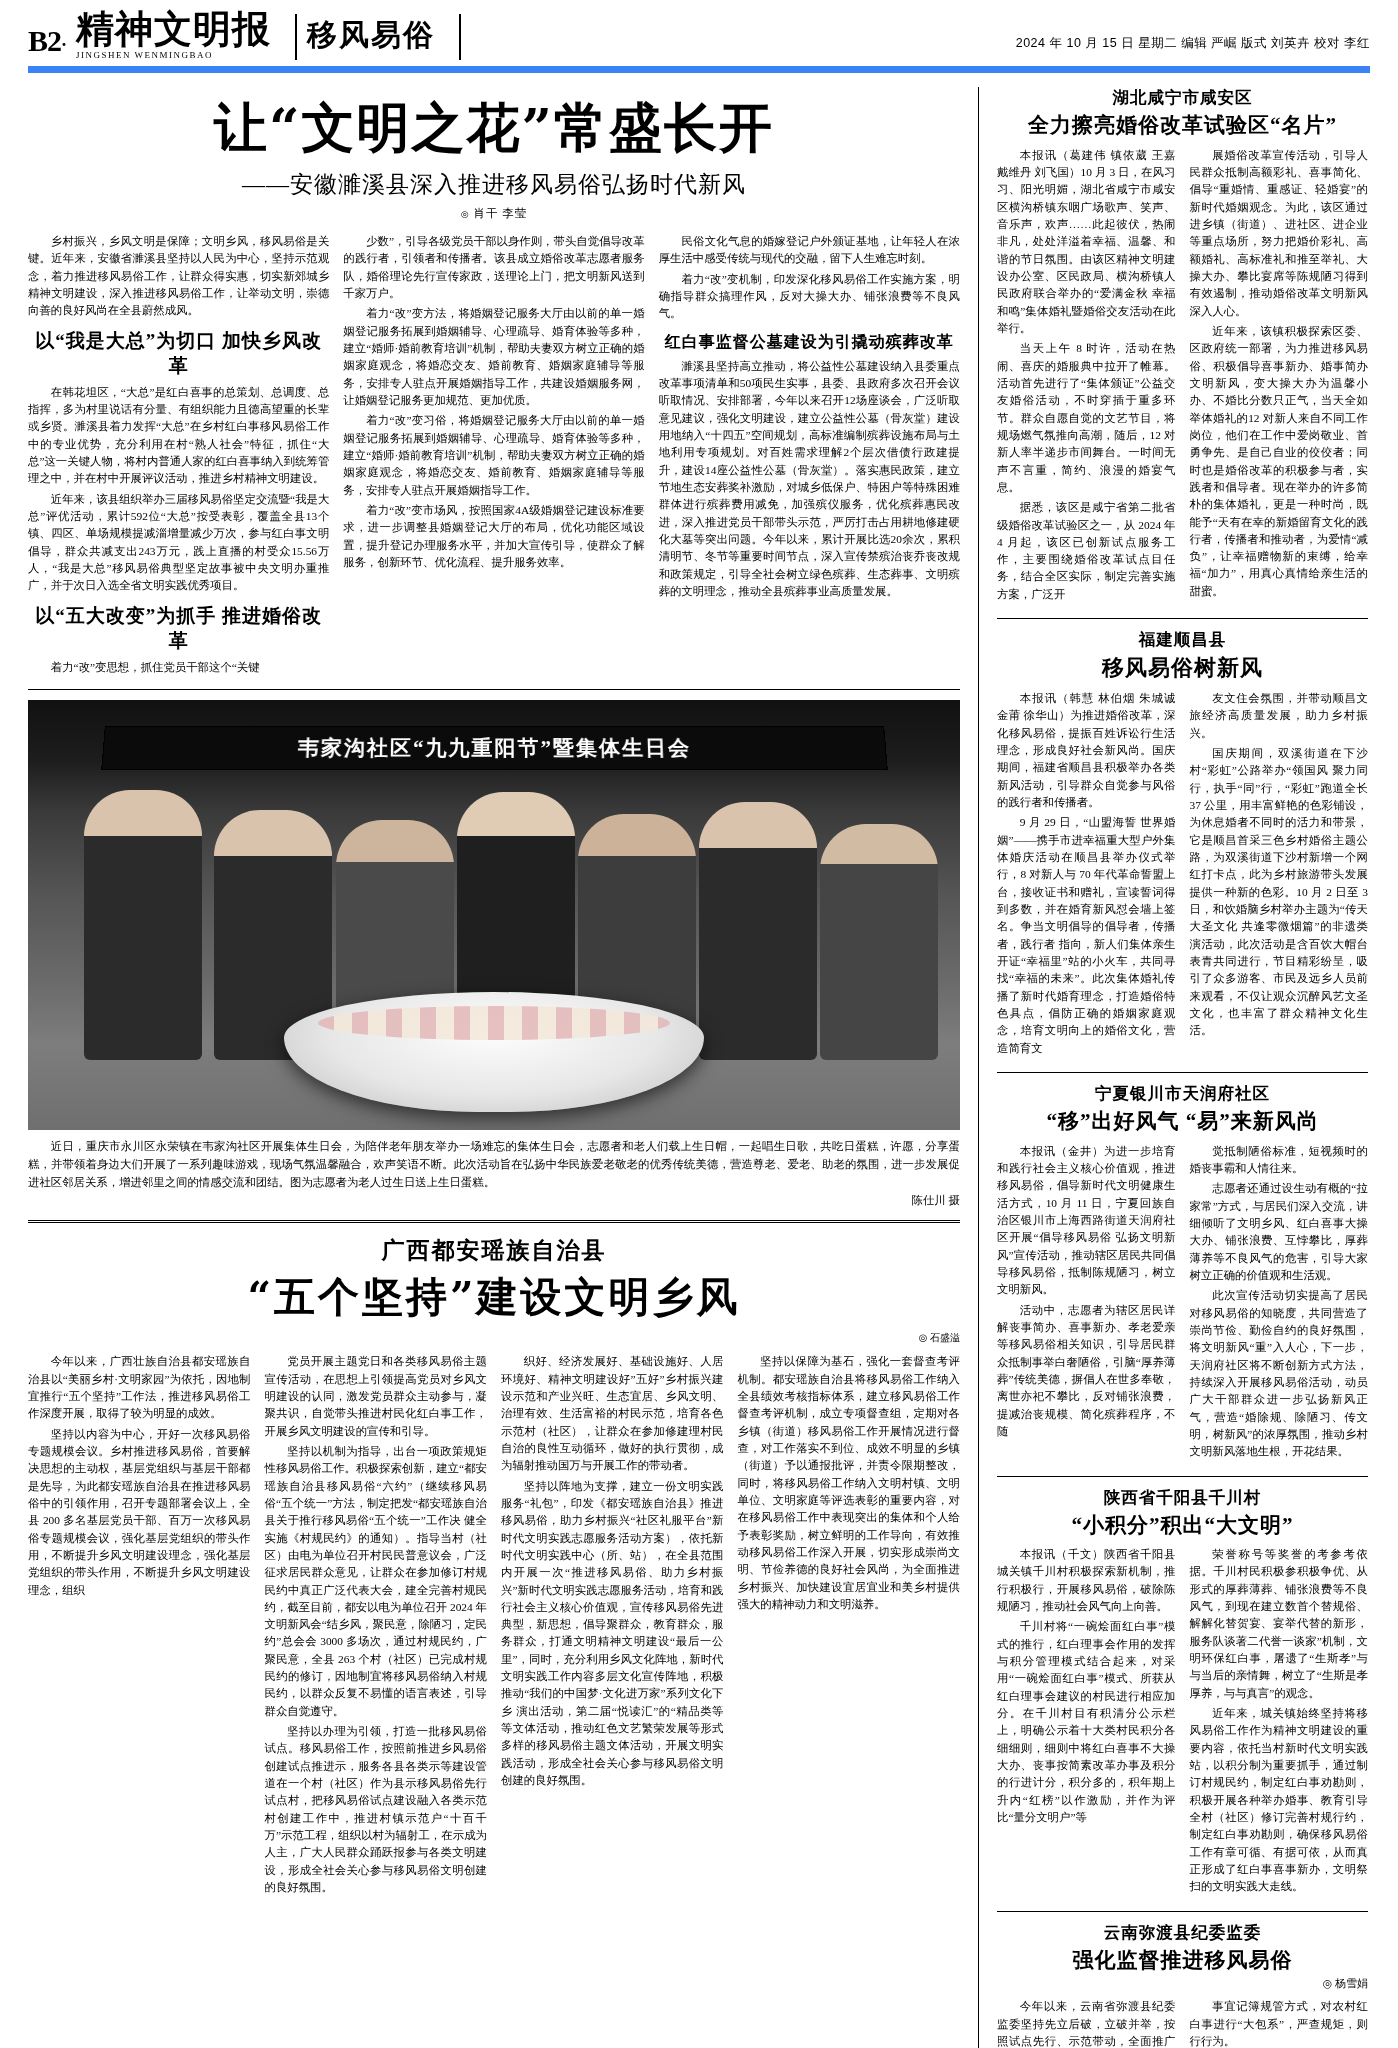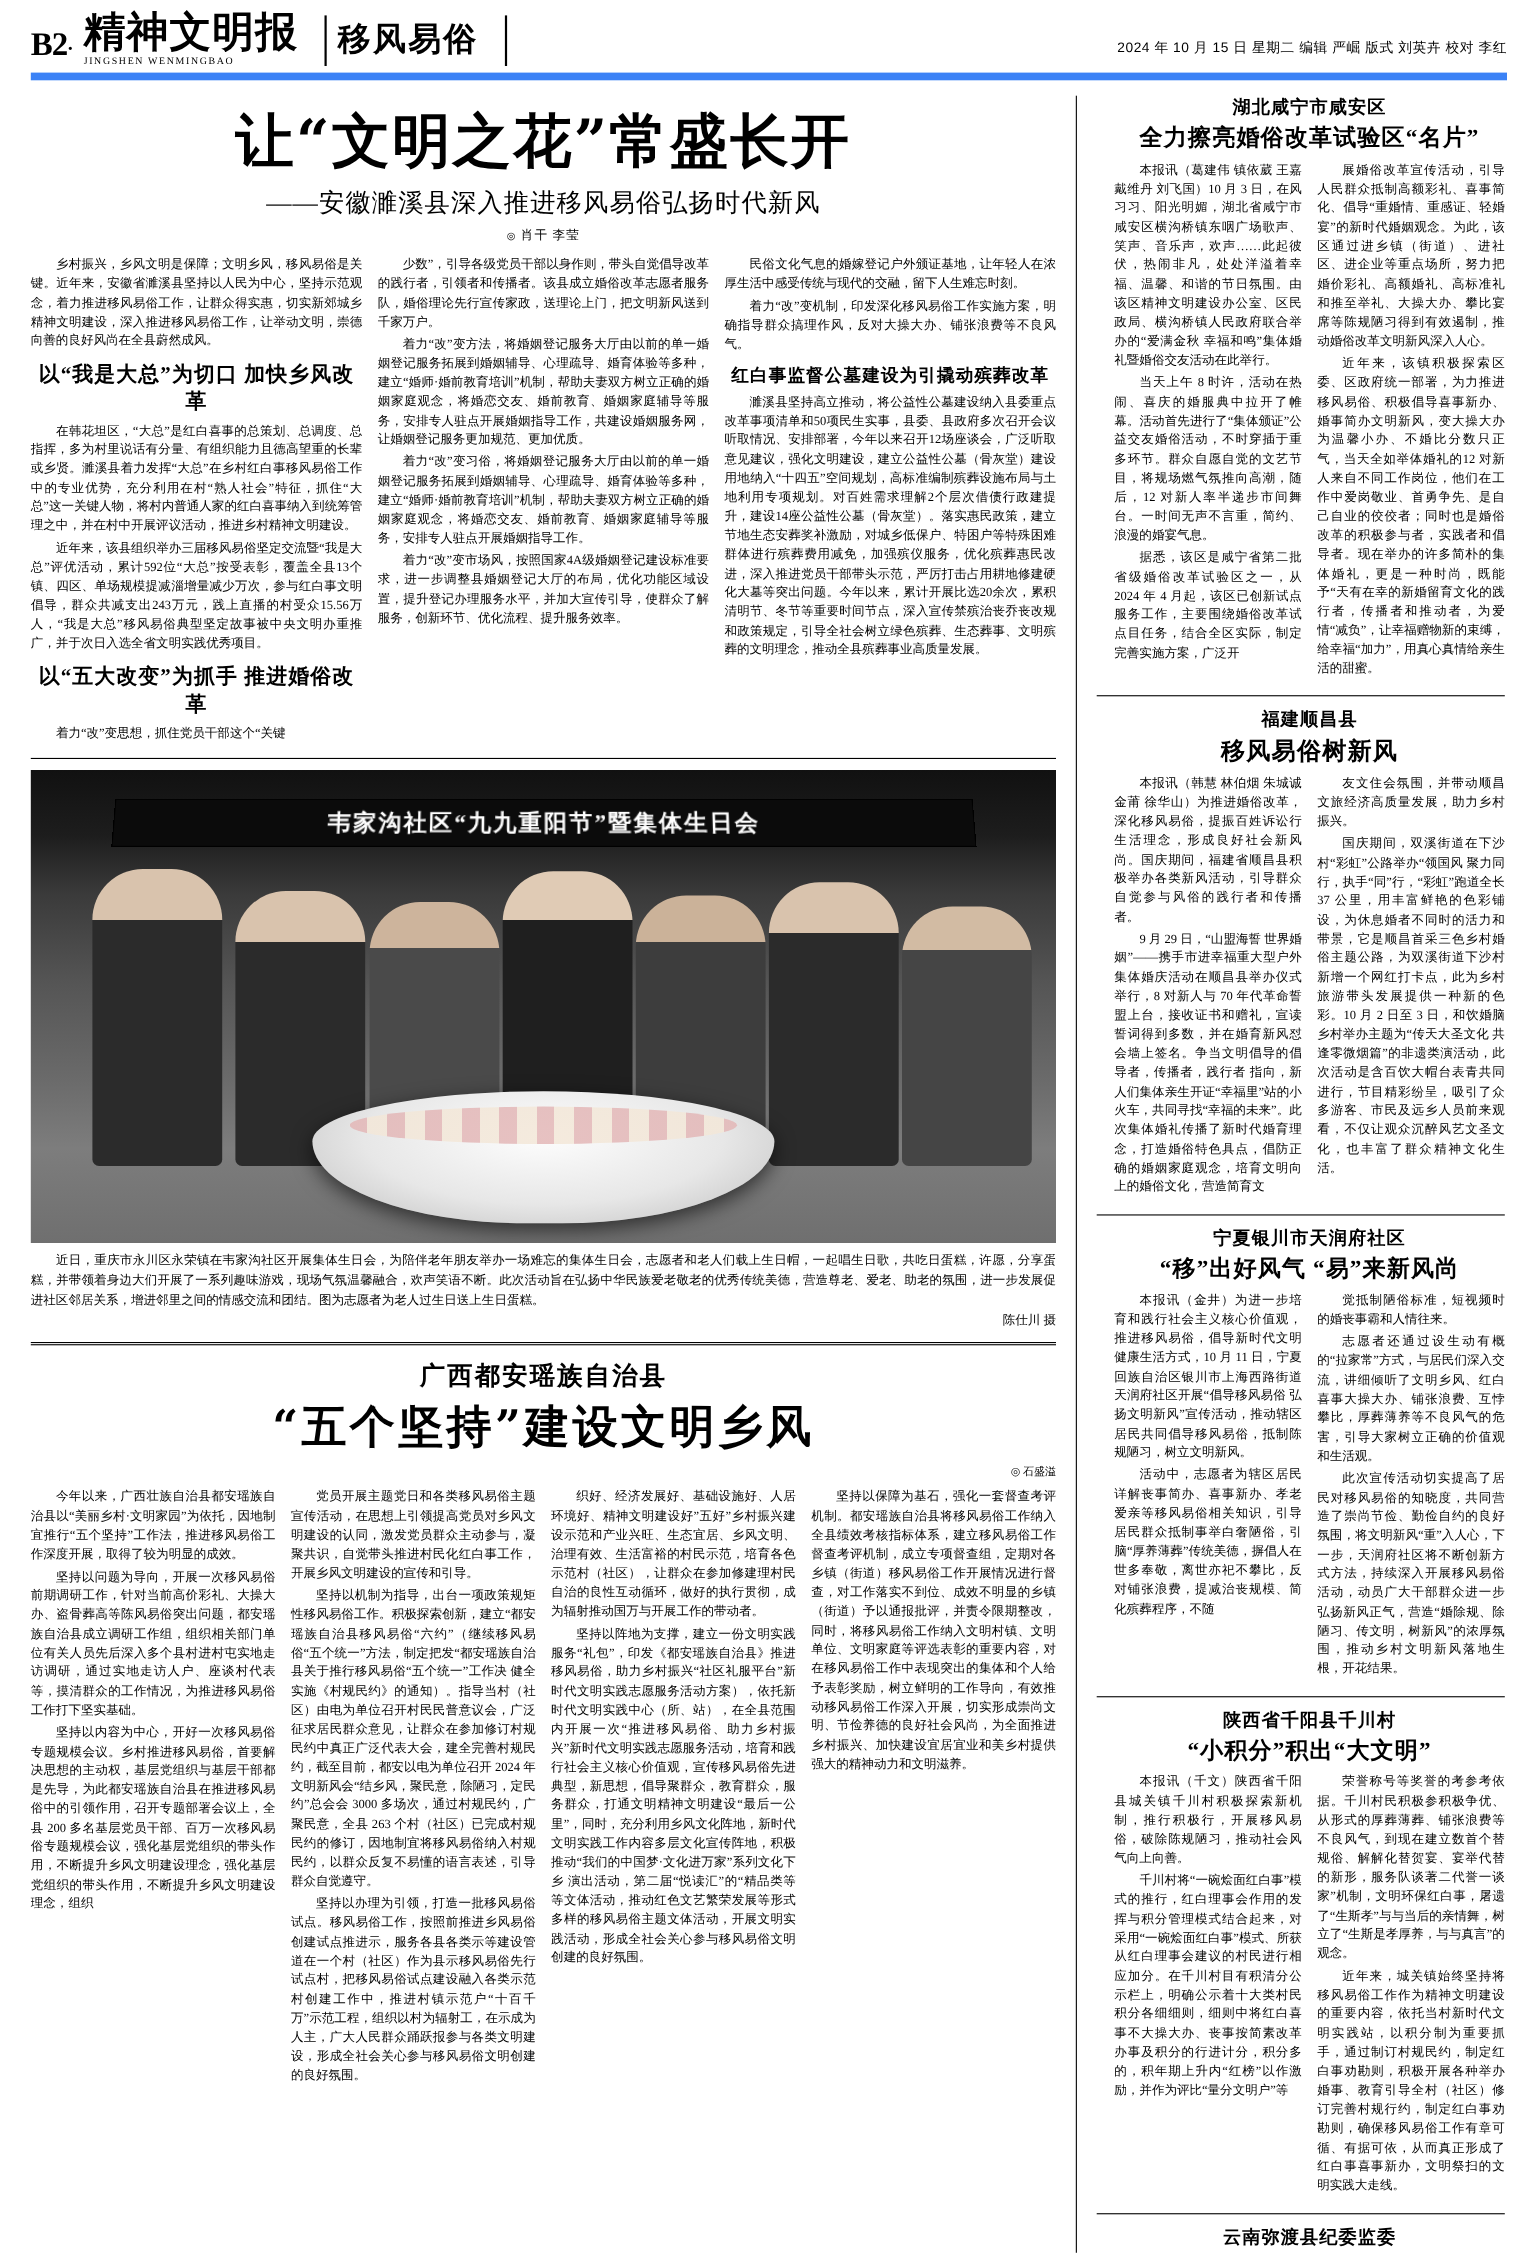--- a/index.html
+++ b/index.html
@@ -57,21 +57,21 @@
     font-size:11.4px; line-height:1.52; text-align:justify; margin:0 0 3px 0;
     text-indent:2em;
   }
   h3.sub-title {
     font-size:19px; font-weight:bold; text-align:center; line-height:1.32;
     margin:8px 0 6px 0; letter-spacing:1px;
   }
   h3.sub-title.small { font-size:16px; }
 
   
-  .rzone-item { margin-bottom:12px;margin-left:16px; }
+  .rzone-item { margin-bottom:12px; }
   .rz-kicker { font-size:16.5px; font-weight:bold; text-align:center; letter-spacing:1px; line-height:1.35; }
   .rz-title { font-size:21px; font-weight:bold; text-align:center; letter-spacing:1px; line-height:1.35; margin-top:2px;}
   .rz-title.lg { font-size:22px; }
   .rz-cols { display:flex; gap:14px; margin-top:7px; }
   .rz-cols > .col { width:calc((100% - 14px)/2); }
   .rz-cols p { font-size:11.4px; line-height:1.52; text-align:justify; margin:0 0 3px 0; text-indent:2em; }
   .rz-by { font-size:11px; text-align:right; margin-top:2px; }
   .hr-thin { border:0; border-top:1px solid #000; margin:10px 0; }
 
   
@@ -202,21 +202,20 @@
       <div class="bottom-feature">
         <div class="bf-kicker">广西都安瑶族自治县</div>
         <div class="bf-title">“五个坚持”建设文明乡风</div>
         <div class="bf-by">
           <span>◎</span>
           <span>石盛溢</span>
         </div>
         <div class="cols4">
           <div class="col">
             <p>今年以来，广西壮族自治县都安瑶族自治县以“美丽乡村·文明家园”为依托，因地制宜推行“五个坚持”工作法，推进移风易俗工作深度开展，取得了较为明显的成效。</p>
-            <p>坚持以问题为导向，开展一次移风易俗前期调研工作，针对当前高价彩礼、大操大办、盗骨葬高等陈风易俗突出问题，都安瑶族自治县成立调研工作组，组织相关部门单位有关人员先后深入多个县村进村屯实地走访调研，通过实地走访人户、座谈村代表等，摸清群众的工作情况，为推进移风易俗工作打下坚实基础。</p>
             <p>坚持以内容为中心，开好一次移风易俗专题规模会议。乡村推进移风易俗，首要解决思想的主动权，基层党组织与基层干部都是先导，为此都安瑶族自治县在推进移风易俗中的引领作用，召开专题部署会议上，全县 200 多名基层党员干部、百万一次移风易俗专题规模会议，强化基层党组织的带头作用，不断提升乡风文明建设理念，强化基层党组织的带头作用，不断提升乡风文明建设理念，组织</p>
           </div>
           <div class="col">
             <p>党员开展主题党日和各类移风易俗主题宣传活动，在思想上引领提高党员对乡风文明建设的认同，激发党员群众主动参与，凝聚共识，自觉带头推进村民化红白事工作，开展乡风文明建设的宣传和引导。</p>
             <p>坚持以机制为指导，出台一项政策规矩性移风易俗工作。积极探索创新，建立“都安瑶族自治县移风易俗“六约”（继续移风易俗“五个统一”方法，制定把发“都安瑶族自治县关于推行移风易俗“五个统一”工作决 健全实施《村规民约》的通知）。指导当村（社区）由电为单位召开村民民普意议会，广泛征求居民群众意见，让群众在参加修订村规民约中真正广泛代表大会，建全完善村规民约，截至目前，都安以电为单位召开 2024 年文明新风会“结乡风，聚民意，除陋习，定民约”总会会 3000 多场次，通过村规民约，广聚民意，全县 263 个村（社区）已完成村规民约的修订，因地制宜将移风易俗纳入村规民约，以群众反复不易懂的语言表述，引导群众自觉遵守。</p>
             <p>坚持以办理为引领，打造一批移风易俗试点。移风易俗工作，按照前推进乡风易俗创建试点推进示，服务各县各类示等建设管道在一个村（社区）作为县示移风易俗先行试点村，把移风易俗试点建设融入各类示范村创建工作中，推进村镇示范户“十百千万”示范工程，组织以村为辐射工，在示成为人主，广大人民群众踊跃报参与各类文明建设，形成全社会关心参与移风易俗文明创建的良好氛围。</p>
           </div>
           <div class="col">
             <p>织好、经济发展好、基础设施好、人居环境好、精神文明建设好”五好”乡村振兴建设示范和产业兴旺、生态宜居、乡风文明、治理有效、生活富裕的村民示范，培育各色示范村（社区），让群众在参加修建理村民自治的良性互动循环，做好的执行贯彻，成为辐射推动国万与开展工作的带动者。</p>
             <p>坚持以阵地为支撑，建立一份文明实践服务“礼包”，印发《都安瑶族自治县》推进移风易俗，助力乡村振兴“社区礼服平台”新时代文明实践志愿服务活动方案），依托新时代文明实践中心（所、站），在全县范围内开展一次“推进移风易俗、助力乡村振兴”新时代文明实践志愿服务活动，培育和践行社会主义核心价值观，宣传移风易俗先进典型，新思想，倡导聚群众，教育群众，服务群众，打通文明精神文明建设“最后一公里”，同时，充分利用乡风文化阵地，新时代文明实践工作内容多层文化宣传阵地，积极推动“我们的中国梦·文化进万家”系列文化下乡 演出活动，第二届“悦读汇”的“精品类等等文体活动，推动红色文艺繁荣发展等形式多样的移风易俗主题文体活动，开展文明实践活动，形成全社会关心参与移风易俗文明创建的良好氛围。</p>

